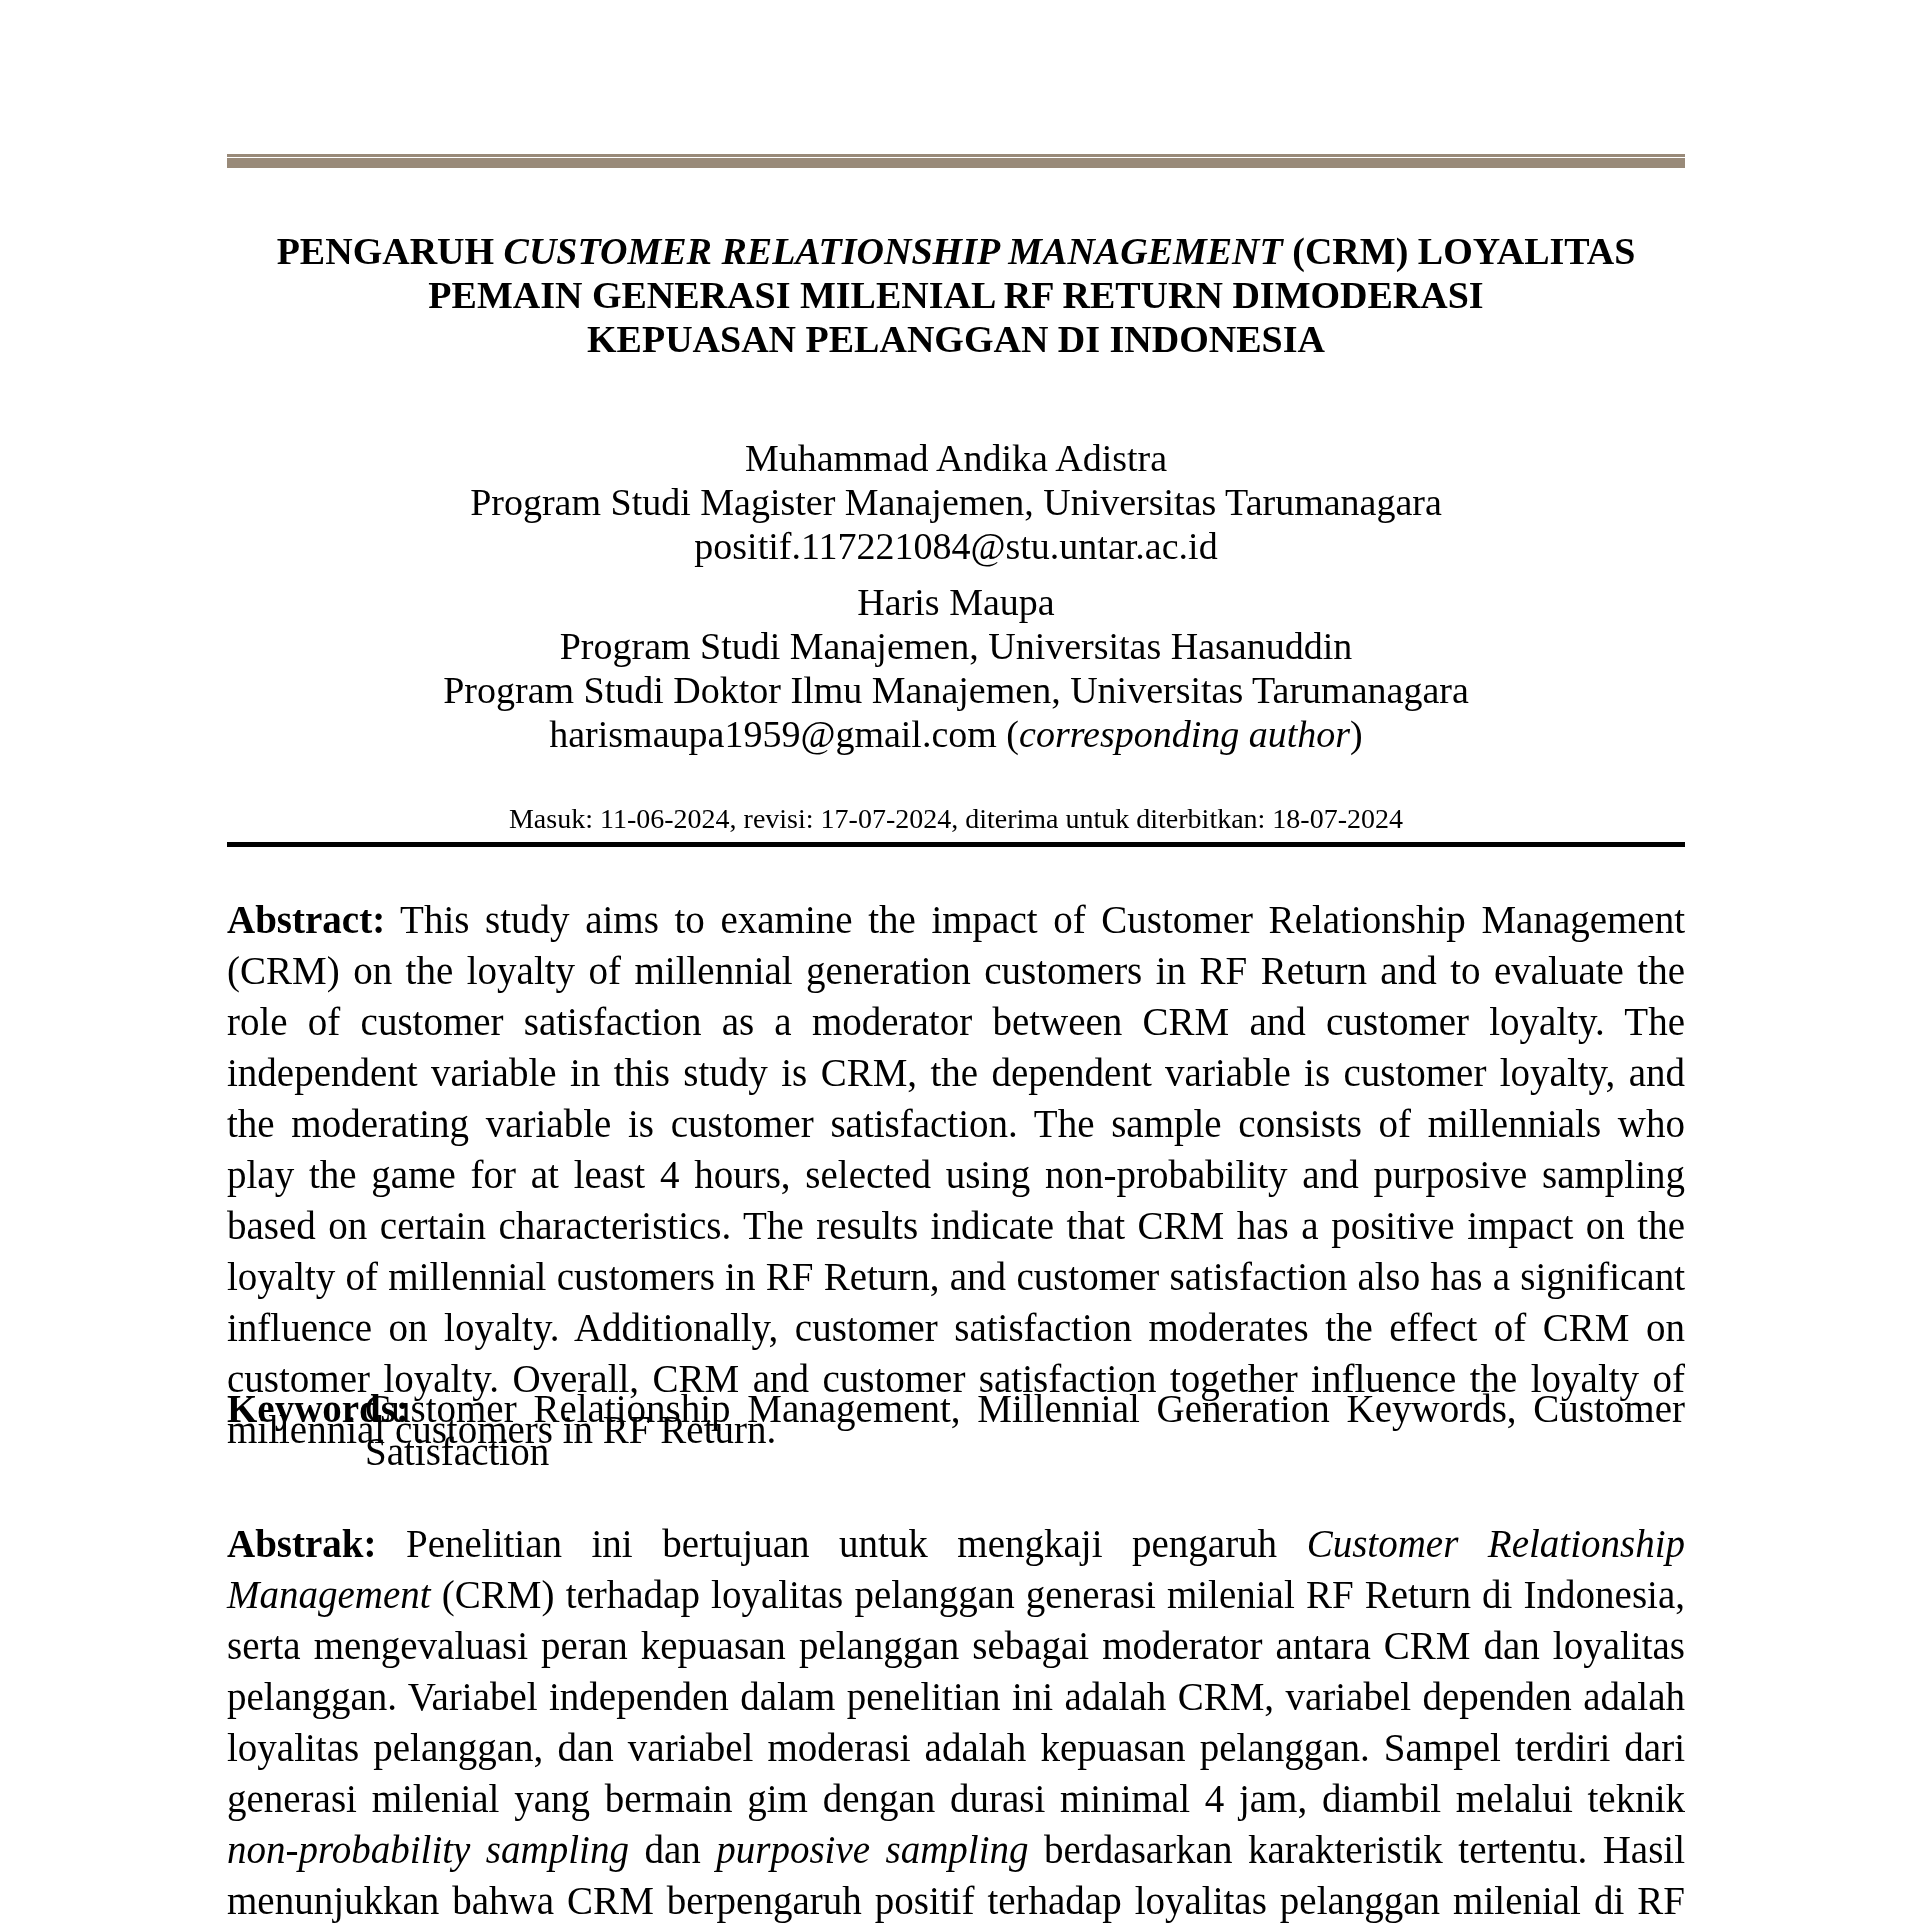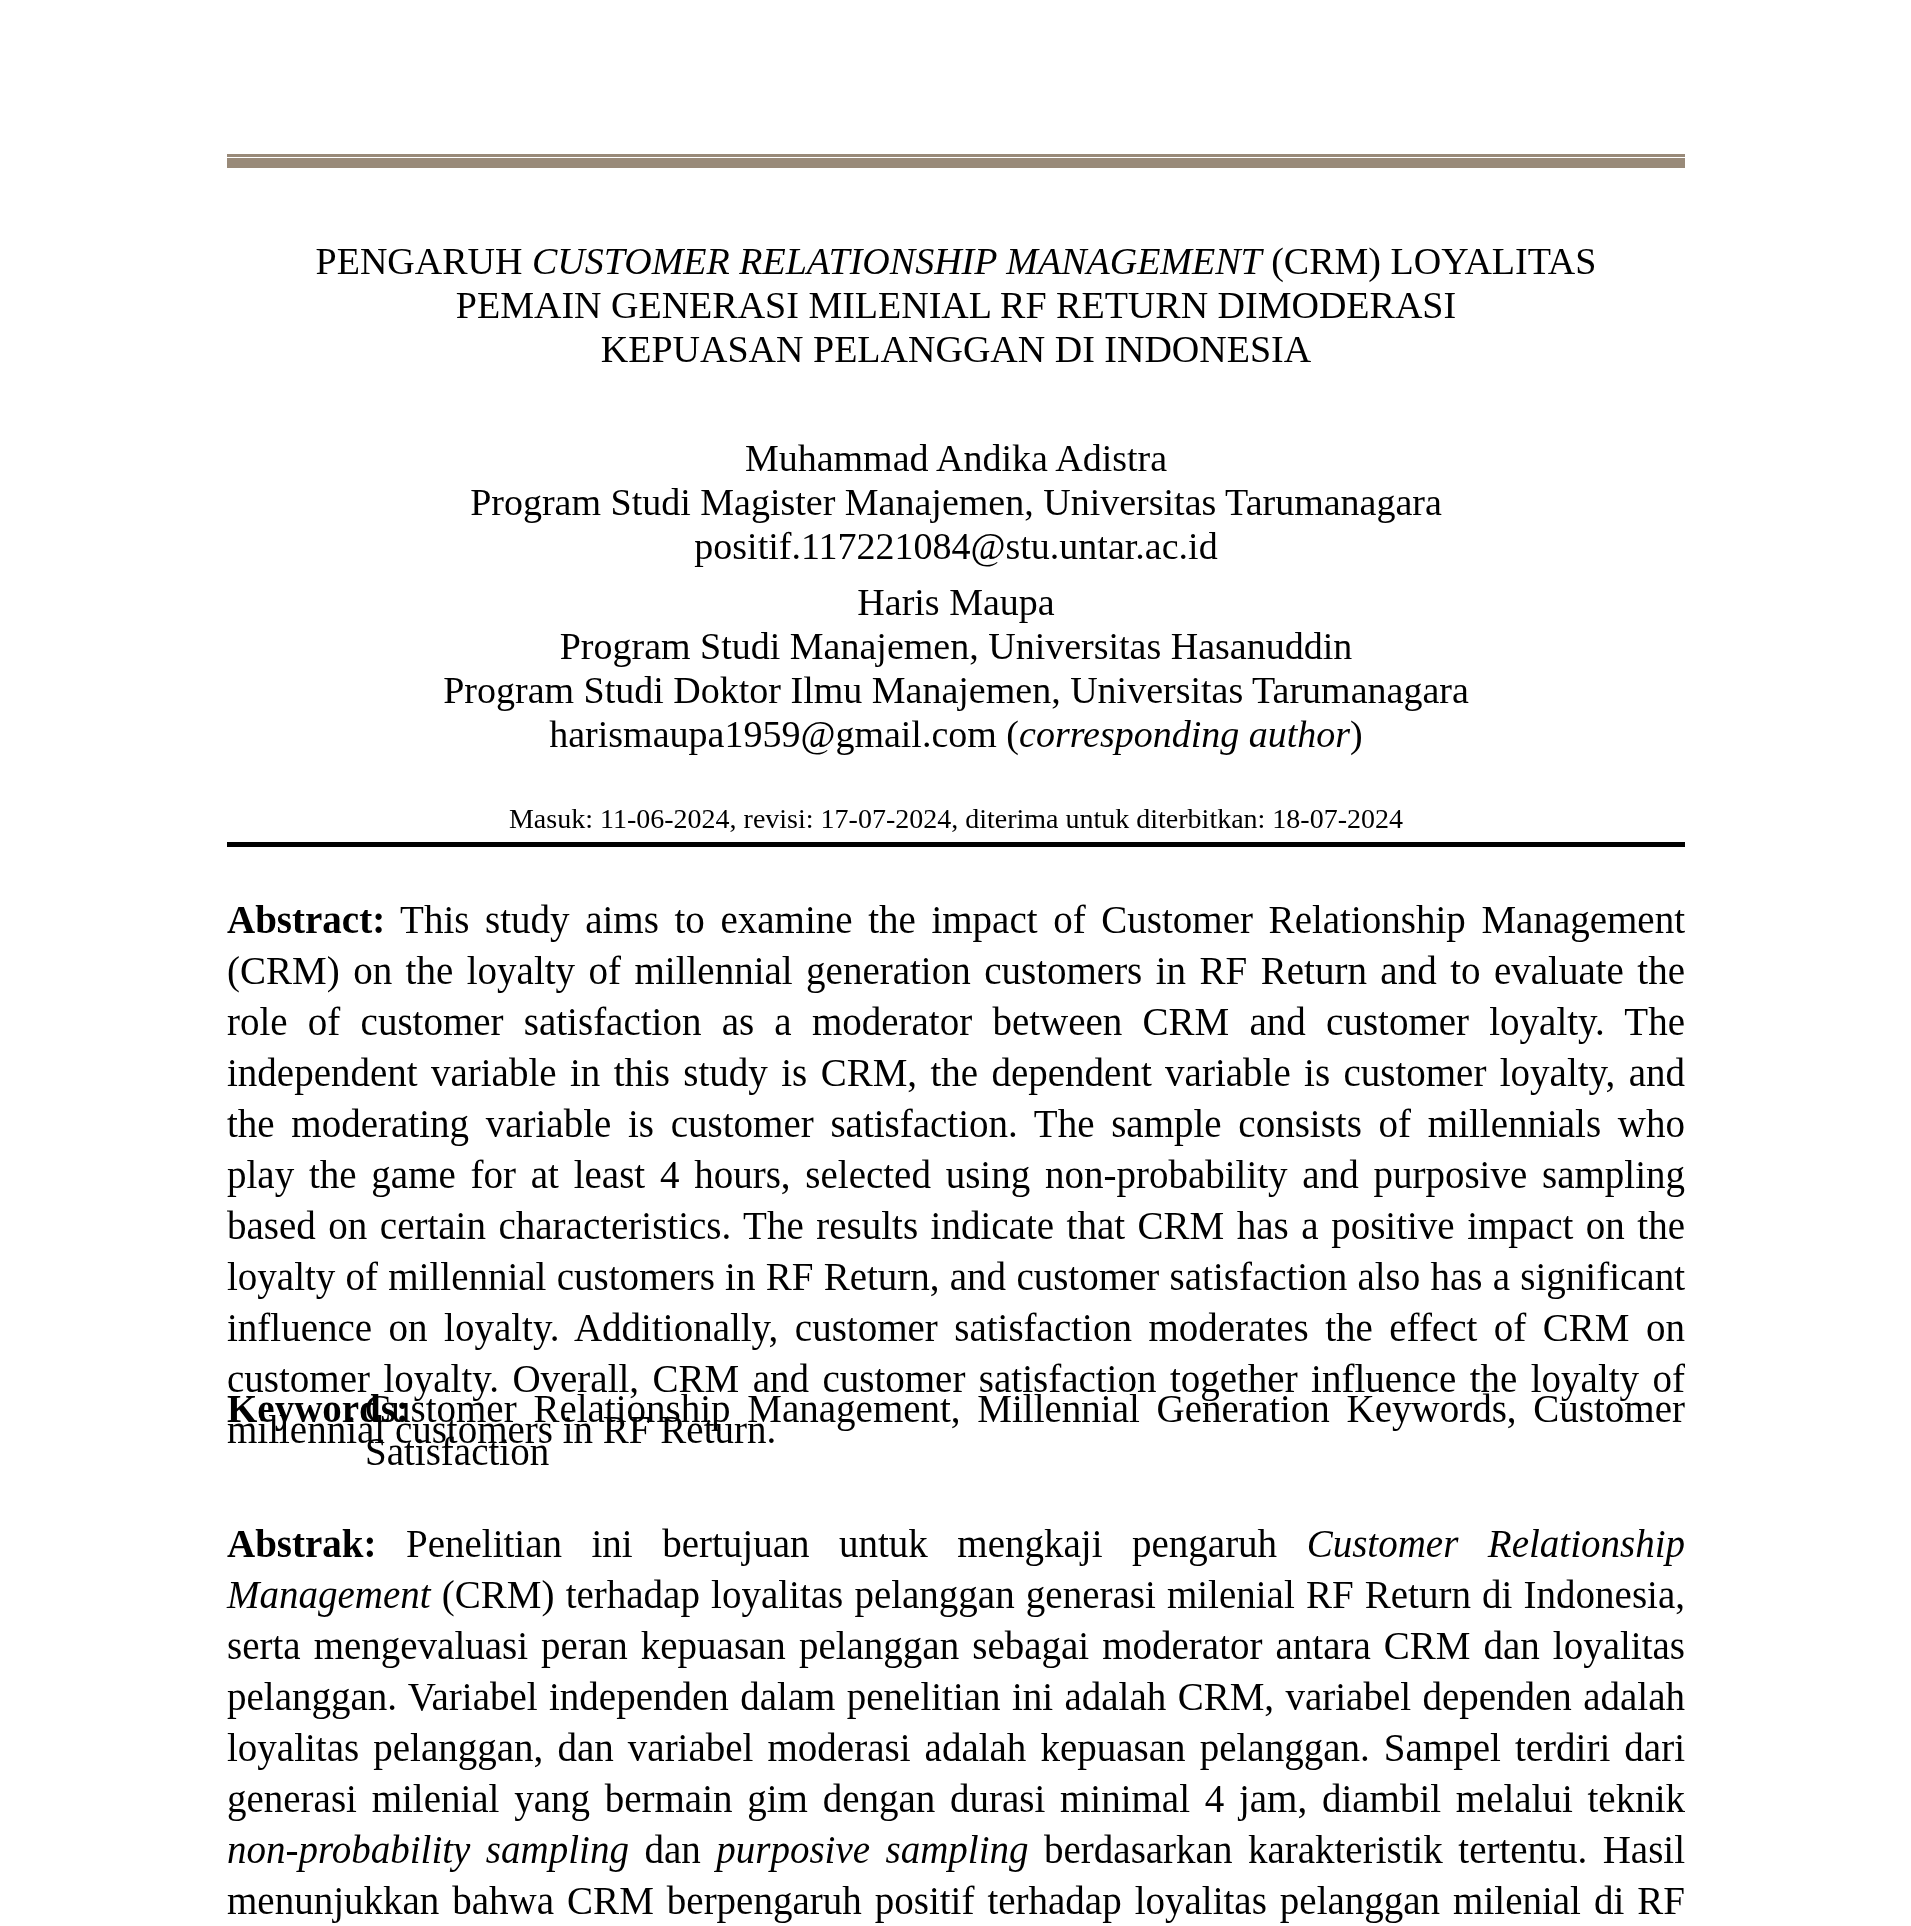--- a/index.html
+++ b/index.html
@@ -3,21 +3,21 @@
 <meta charset="utf-8">
 <style>
   html, body { margin: 0; padding: 0; background: #ffffff; }
   body { width: 1911px; height: 2703px; position: relative; overflow: hidden;
          font-family: "Liberation Serif", "DejaVu Serif", serif; color: #000; }
   .abs { position: absolute; left: 227px; width: 1458px; }
   .rule-thin { position: absolute; left: 227px; width: 1458px; top: 154px; height: 2.7px; }
   .rule-thick { position: absolute; left: 227px; width: 1458px; top: 158px; height: 9.6px; }
   .rule-black { position: absolute; left: 227px; width: 1458px; background: #000; }
   .center { text-align: center; }
-  .title { top: 239px; font-size: 38px; line-height: 44px; font-weight: normal; }
+  .title { top: 229px; font-size: 38px; line-height: 44px; font-weight: bold; }
   .title i { font-style: italic; }
   .authors { font-size: 38px; line-height: 44px; }
   .date { top: 801px; font-size: 28px; line-height: 35px; }
   .body { font-size: 39px; line-height: 51px; text-align: justify; }
   .body b { font-weight: bold; }
   .kw { display: flex; font-size: 39px; line-height: 43px; }
   .kw .lbl { font-weight: bold; flex: 0 0 auto; }
   .kw .val { flex: 1 1 auto; text-align: justify; }
 </style>
 </head>

